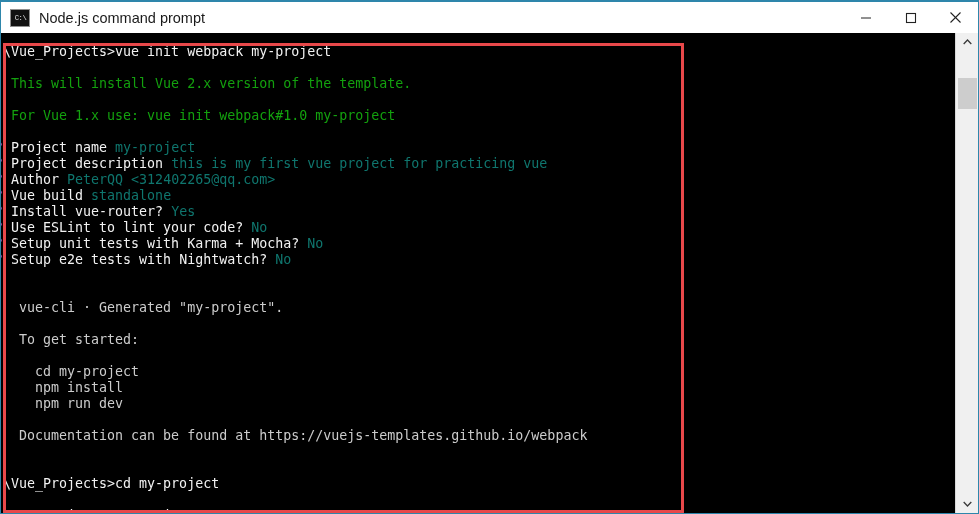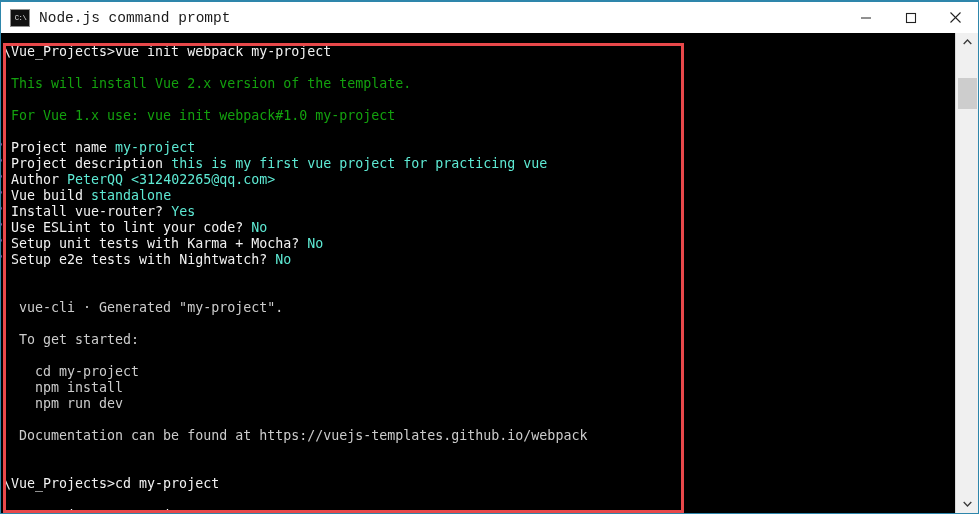--- a/index.html
+++ b/index.html
@@ -57,21 +57,21 @@
     font-family: "Liberation Mono", monospace;
     font-size: 8px;
     line-height: 8px;
     letter-spacing: -0.5px;
     transform: scaleX(0.9);
   }
 
   .title-text {
     font-size: 14.5px;
     color: #1a1a1a;
-    font-family: Liberation Mono, monospace;
+    font-family: Liberation Sans, sans-serif;
     white-space: nowrap;
   }
 
   .win-controls {
     margin-left: auto;
     display: flex;
     height: 31px;
     align-items: stretch;
   }
   .win-btn {
@@ -112,21 +112,21 @@
   .line { height: 16px; white-space: pre; }
   .line.blank { height: 16px; }
 
   
   .inner { display: block; margin-left: -6px; }
 
   
   .c-white  { color: #cccccc; }
   .c-bright { color: #f2f2f2; }
   .c-green  { color: #13a10e; }
-  .c-cyan   { color: #5eead4; }
+  .c-cyan   { color: #0f766e; }
   .c-magenta{ color: #c45ac4; }
 
   
   .scrollbar {
     position: absolute;
     top: 0;
     right: 0;
     bottom: 0;
     width: 23px;
     background: #f0f0f0;

